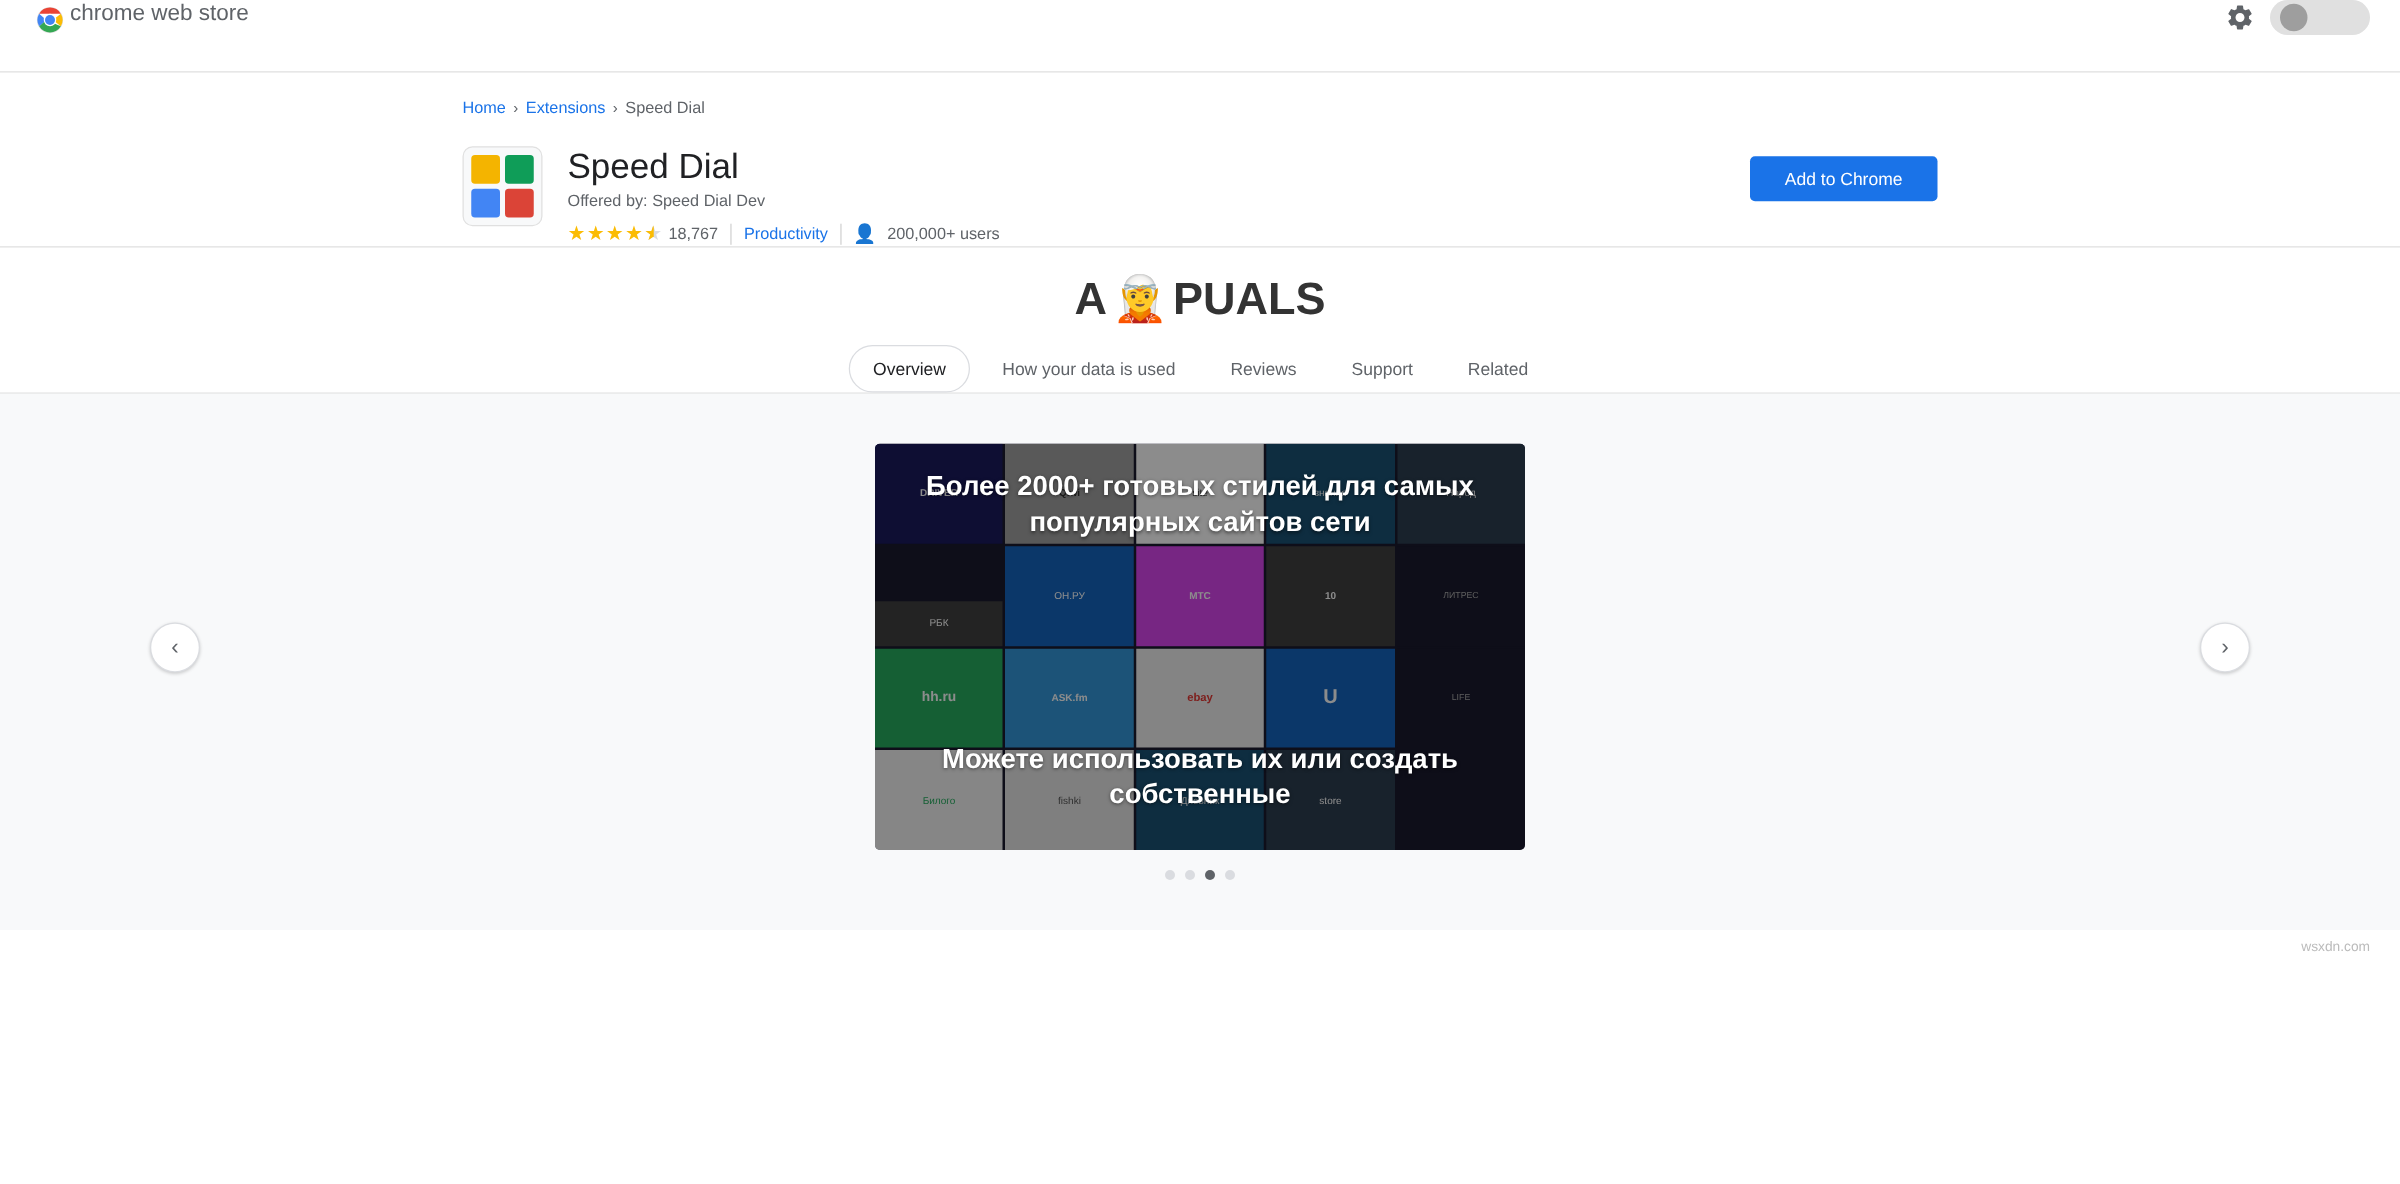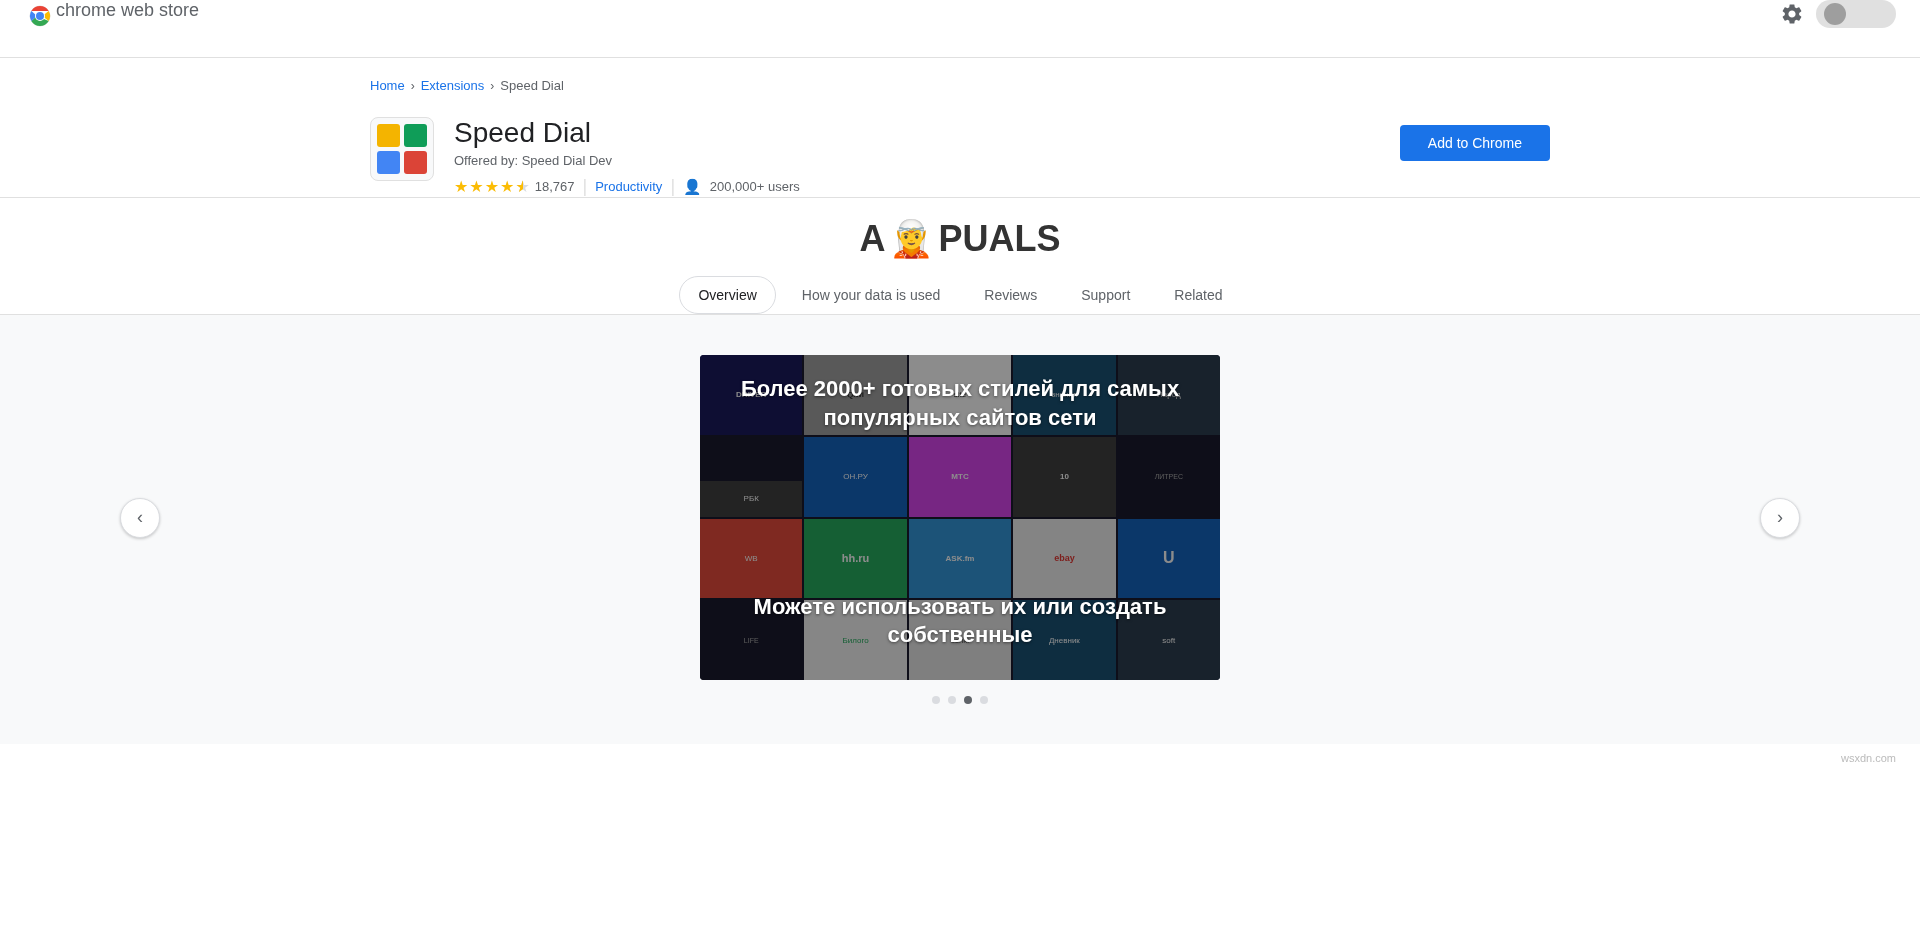--- a/index.html
+++ b/index.html
@@ -402,30 +402,29 @@
           <div style="background:#1a1a5e; display:flex;align-items:center;justify-content:center;color:#fff;font-size:8px;font-weight:bold;">DRIVER</div>
           <div style="background:#a3a3a3; display:flex;align-items:center;justify-content:center;color:#333;font-size:8px;font-weight:bold;">Qiwi</div>
           <div style="background:#fff; display:flex;align-items:center;justify-content:center;color:#333;font-size:8px;">site</div>
           <div style="background:#1a5276; display:flex;align-items:center;justify-content:center;color:#fff;font-size:8px;">знания</div>
           <div style="background:#2c3e50; display:flex;align-items:center;justify-content:center;color:#fff;font-size:8px;">Народ</div>
           <div style="background:#404040; display:flex;align-items:center;justify-content:center;color:#fff;font-size:8px;font-weight:normal;margin-top:44px;">РБК</div>
           <div style="background:#1565C0; display:flex;align-items:center;justify-content:center;color:#fff;font-size:8px;">ОН.РУ</div>
           <div style="background:#d946ef; display:flex;align-items:center;justify-content:center;color:#fff;font-size:8px;font-weight:bold;">МТС</div>
           <div style="background:#404040; display:flex;align-items:center;justify-content:center;color:#fff;font-size:8px;font-weight:bold;">10</div>
           <div style="background:#1a1a2e; display:flex;align-items:center;justify-content:center;color:#aaa;font-size:7px;">ЛИТРЕС</div>
-          <div style="background:#e74c3c; display:flex;align-items:center;justify-content:center;color:#fff;font-size:8px;">WB</div>
           <div style="background:#27ae60; display:flex;align-items:center;justify-content:center;color:#fff;font-size:11px;font-weight:bold;">hh.ru</div>
           <div style="background:#3498db; display:flex;align-items:center;justify-content:center;color:#fff;font-size:8px;font-weight:bold;">ASK.fm</div>
           <div style="background:#f0f0f0; display:flex;align-items:center;justify-content:center;color:#e53935;font-size:9px;font-weight:bold;">ebay</div>
           <div style="background:#1565C0; display:flex;align-items:center;justify-content:center;color:#fff;font-size:16px;font-weight:bold;">U</div>
           <div style="background:#1a1a2e; display:flex;align-items:center;justify-content:center;color:#aaa;font-size:7px;">LIFE</div>
           <div style="background:#f5f5f5; display:flex;align-items:center;justify-content:center;color:#27ae60;font-size:8px;">Билого</div>
           <div style="background:#e8e8e8; display:flex;align-items:center;justify-content:center;color:#555;font-size:8px;">fishki</div>
           <div style="background:#1a5276; display:flex;align-items:center;justify-content:center;color:#fff;font-size:8px;">Дневник</div>
-          <div style="background:#2c3e50; display:flex;align-items:center;justify-content:center;color:#fff;font-size:8px;">soft</div>
+          <div style="background:#2c3e50; display:flex;align-items:center;justify-content:center;color:#fff;font-size:8px;">store</div>
         </div>
 
         <div class="overlay-text">
           <div class="overlay-top">
             <div class="overlay-title">Более 2000+ готовых стилей для самых популярных сайтов сети</div>
           </div>
           <div class="overlay-bottom">
             <div class="overlay-title">Можете использовать их или создать собственные</div>
           </div>
         </div>

